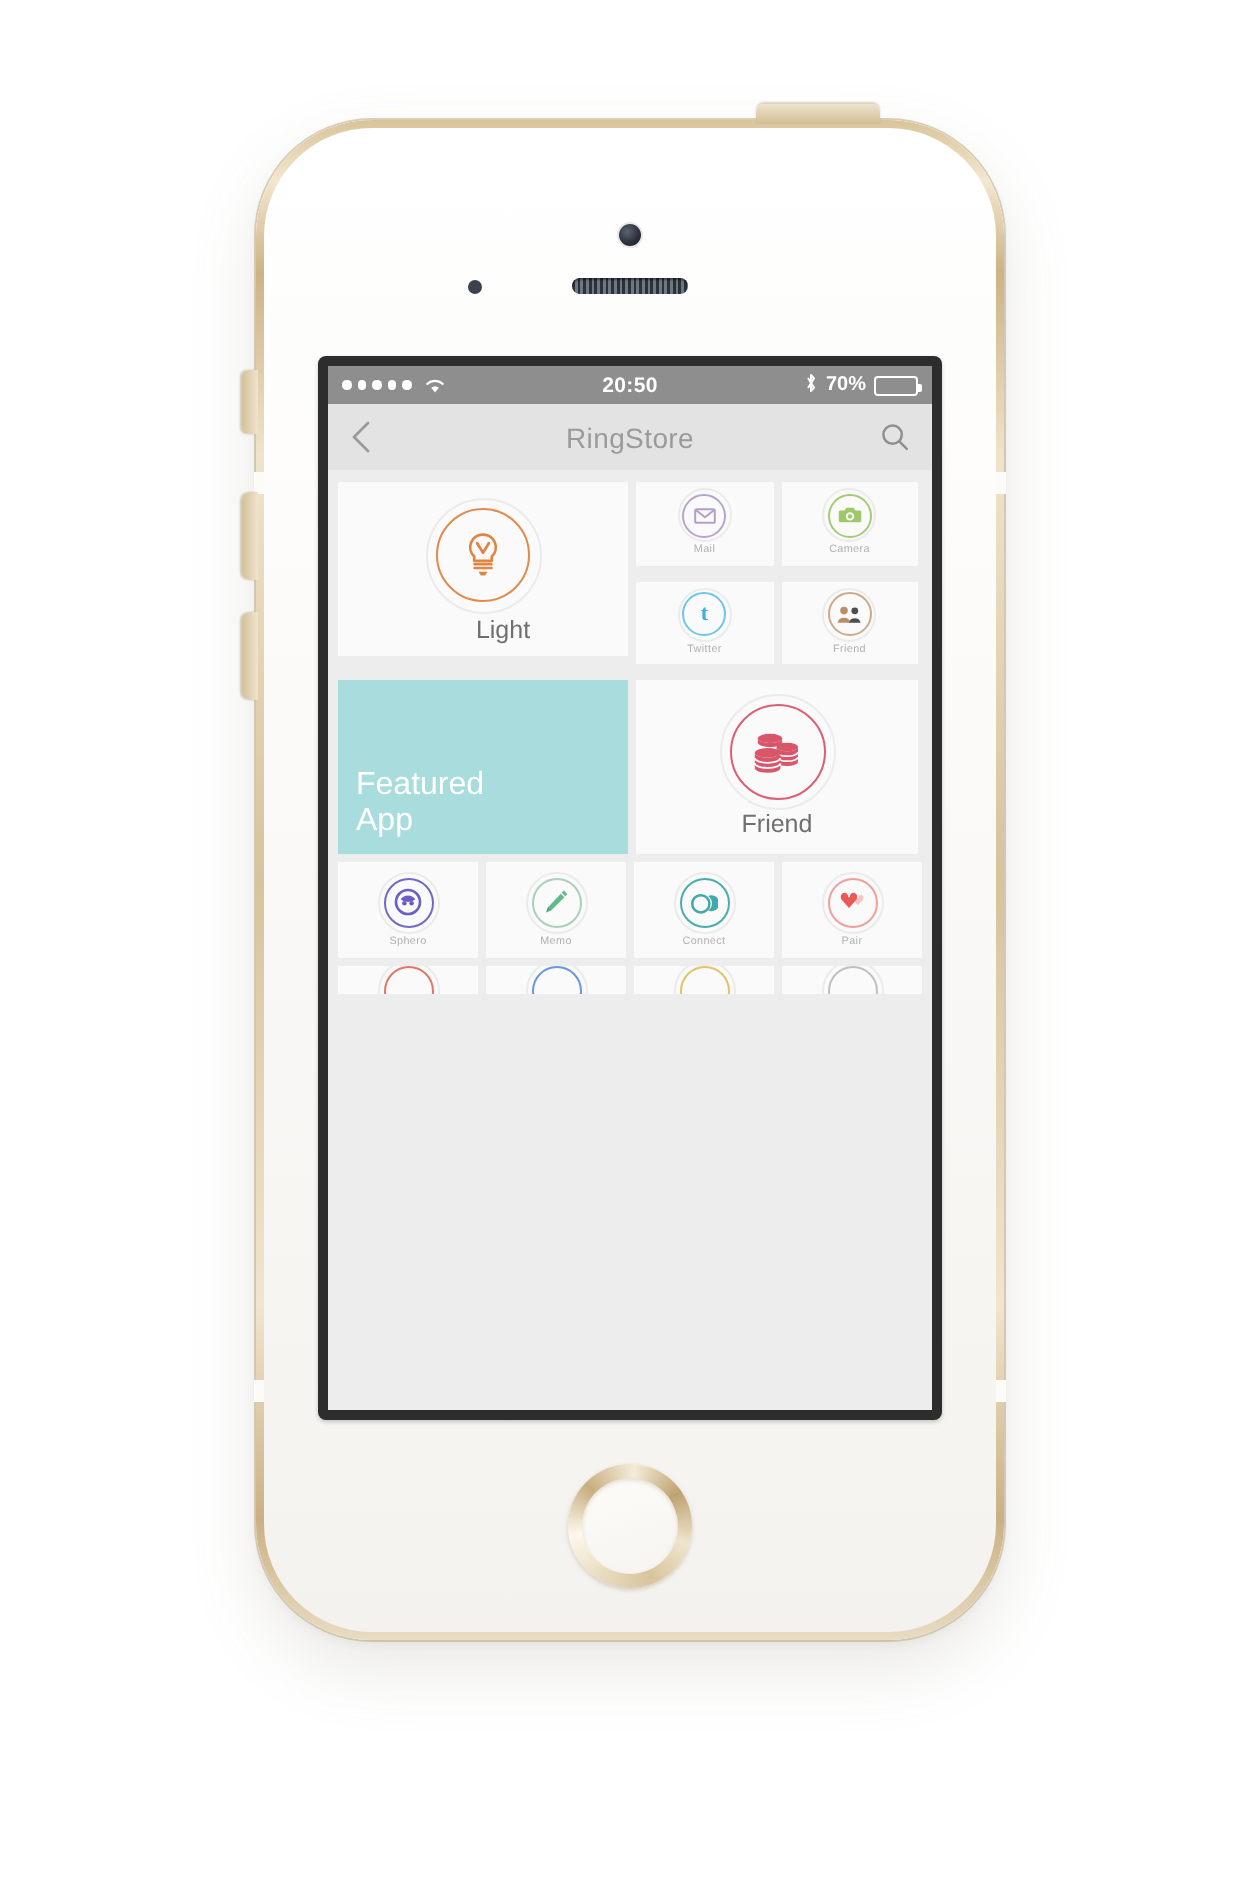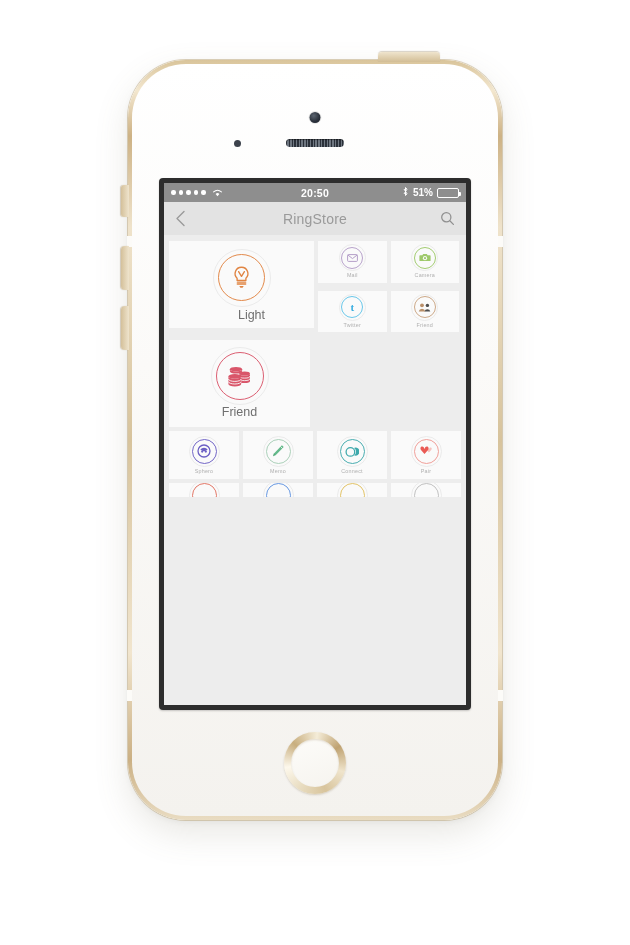--- a/index.html
+++ b/index.html
@@ -272,21 +272,21 @@
             </svg>
           </span>
         </div>
         <div id="sb-time">20:50</div>
         <div id="sb-right">
           <span>
             <svg width="7" height="11" viewBox="0 0 7 11">
               <path d="M2 3 L5 7.8 L3.5 9.5 L3.5 1.5 L5 3.2 L2 8" stroke="#ffffff" stroke-width="1" fill="none" stroke-linejoin="round"></path>
             </svg>
           </span>
-          <span>51%</span>
+          <span>70%</span>
           <span id="battery">
             <span id="battery-fill"></span>
           </span>
         </div>
       </div>
 
       <div id="navbar">
         <span id="back-btn">
           <svg width="11" height="17" viewBox="0 0 11 17">
             <path d="M9 1.5 L2 8.5 L9 15.5" stroke="#9a9a9a" stroke-width="1.4" fill="none" stroke-linecap="round" stroke-linejoin="round"></path>
@@ -376,20 +376,26 @@
                     </svg>
                   </span>
                 </div>
                 <div class="label">Friend</div>
               </div>
             </div>
           </div>
         </div>
 
         <div class="row">
+          <div class="tile tile-feat">
+            <div class="feat-text">
+              <div>Featured</div>
+              <div>App</div>
+            </div>
+          </div>
 
           <div class="tile tile-pay">
             <div class="ringwrap" style="width:56px;height:56px;">
               <span class="ring-outer" style="width:56px;height:56px;"></span>
               <span class="ring-inner" style="width:46px;height:46px;border-color:#d9566a;"></span>
               <span class="glyph">
                 <svg width="25" height="21" viewBox="0 0 25 21">
                   <ellipse cx="9" cy="3.2" rx="6.1" ry="2.3" fill="#d9566a"></ellipse>
                   <path d="M2.9 3.2 v2.1 a6.1 2.3 0 0 0 12.2 0 v-2.1 a6.1 2.3 0 0 1 -12.2 0 z" fill="#d9566a"></path>
                   <ellipse cx="17.6" cy="7.5" rx="5.4" ry="2.1" fill="#d9566a"></ellipse>

